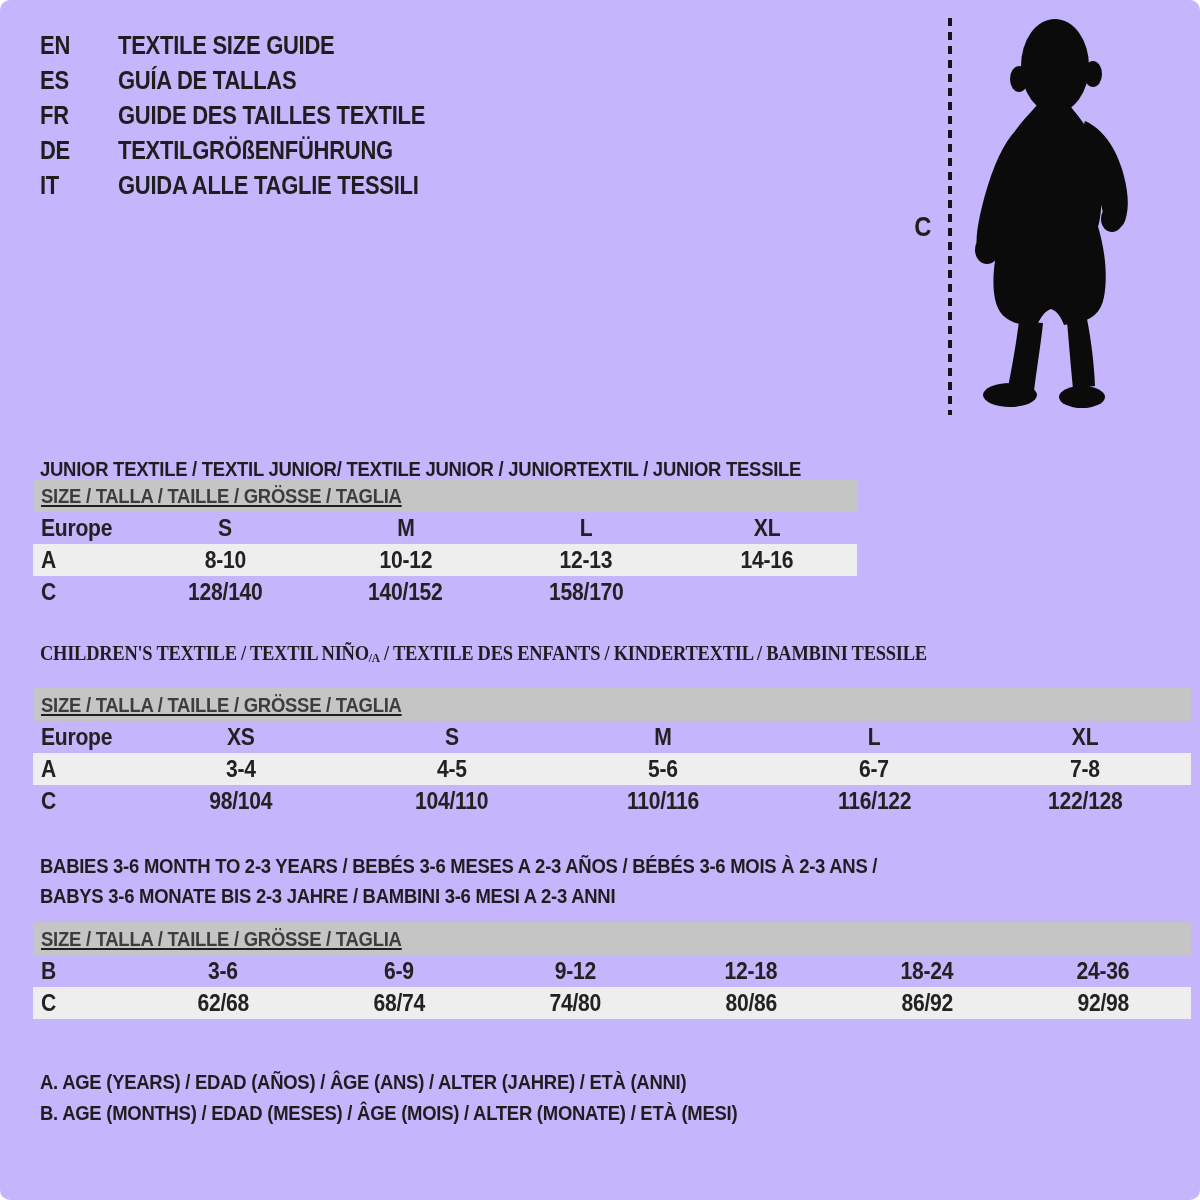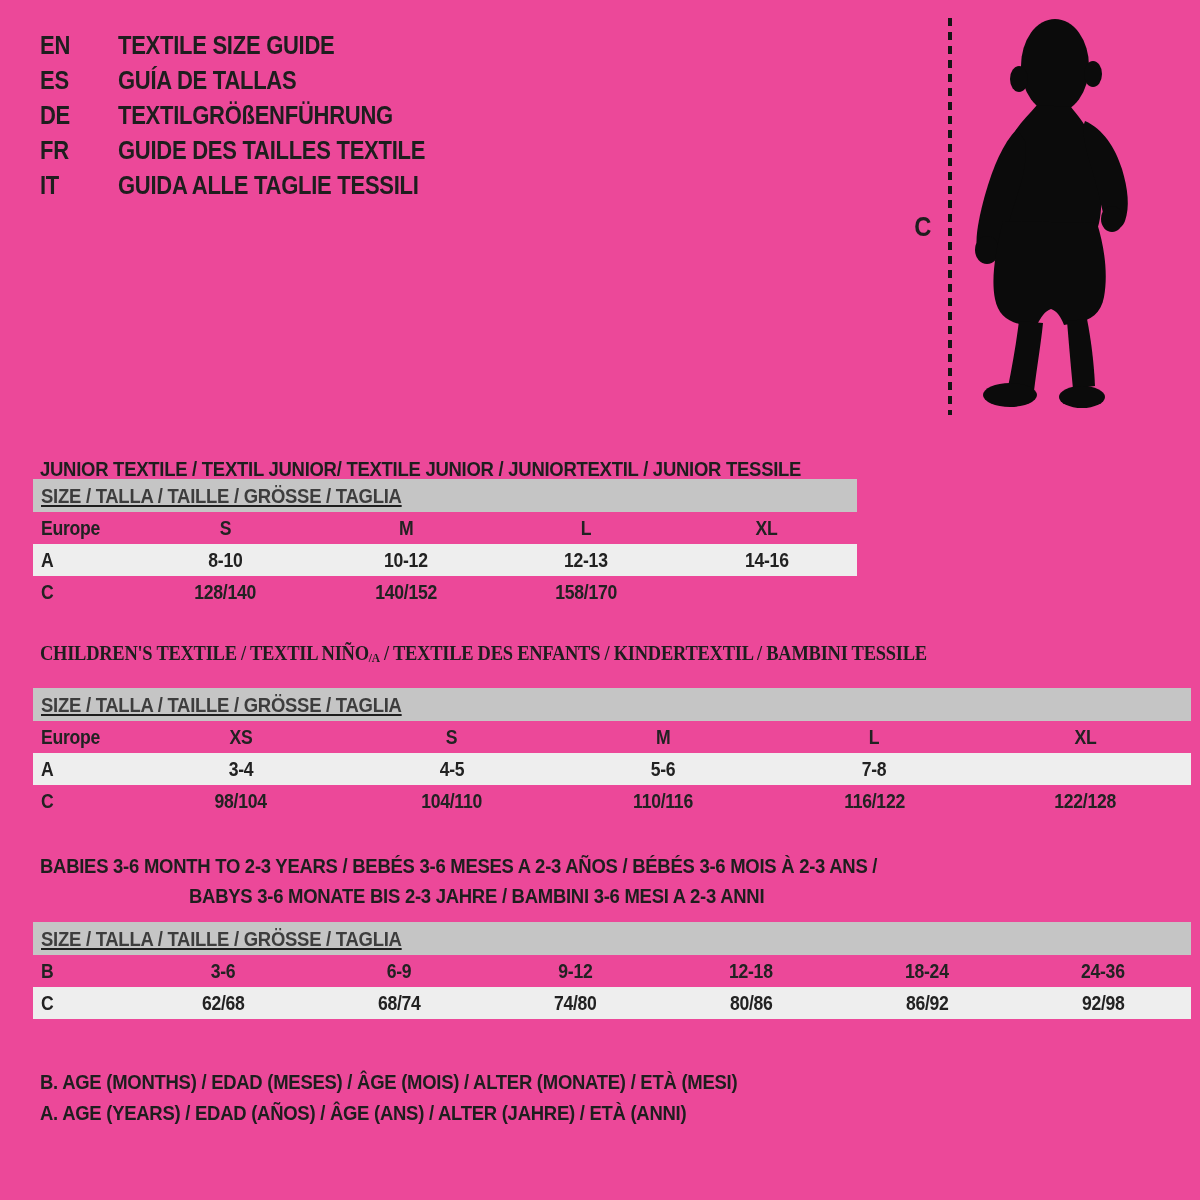--- a/index.html
+++ b/index.html
@@ -1,18 +1,18 @@
 <!DOCTYPE html>
 <html><head>
 <meta charset="utf-8">
 <style>
   html,body{margin:0;padding:0;background:#ffffff;}
   .canvas{
-    position:relative;width:1200px;height:1200px;background:#ec4899;overflow:hidden;
-    font-family:"Liberation Sans", sans-serif;color:#1e1e1e;
+    position:relative;width:1200px;height:1200px;background:#c4b5fd;overflow:hidden;
+    font-family:"Liberation Sans", sans-serif;color:#1e1e1e;border-radius:10px;
   }
   
   .cx{display:inline-block;transform:scaleX(0.88);transform-origin:center center;white-space:nowrap;letter-spacing:-0.3px;}
   .cxl{transform-origin:left center;}
 
   
   .lang-list{position:absolute;left:40px;top:28px;}
   .lang-row{display:grid;grid-template-columns:78px auto;height:35px;align-items:center;}
   .lang-row span{font-size:25px;font-weight:700;}
 
@@ -32,21 +32,21 @@
 
   
   .table{position:absolute;left:33px;}
   .table.junior{width:824px;--cols:102px repeat(4,1fr);}
   .table.children{width:1158px;--cols:102px repeat(5,1fr);}
   .table.babies{width:1158px;--cols:102px repeat(6,1fr);}
   .size-bar{height:33px;background:#c5c5c5;display:flex;align-items:center;padding-left:8px;box-sizing:border-box;text-decoration:underline;}
   .size-bar span{font-size:21px;font-weight:700;color:#3d3d3d;}
   .row{display:grid;grid-template-columns:var(--cols);height:32px;}
   .row.shade{background:#eeeeee;}
-  .cell{display:flex;align-items:center;justify-content:center;font-size:20px;font-weight:700;color:#222;}
+  .cell{display:flex;align-items:center;justify-content:center;font-size:24px;font-weight:700;color:#222;}
   .cell.label{justify-content:flex-start;padding-left:8px;}
 
   
   .legend{position:absolute;left:40px;top:1066px;}
   .legend div{height:31px;display:flex;align-items:center;}
   .legend span{font-size:21px;font-weight:700;}
 </style>
 </head>
 <body>
 
@@ -55,26 +55,26 @@
   <section class="lang-list">
     <div class="lang-row">
       <span class="cx cxl">EN</span>
       <span class="cx cxl">TEXTILE SIZE GUIDE</span>
     </div>
     <div class="lang-row">
       <span class="cx cxl">ES</span>
       <span class="cx cxl">GUÍA DE TALLAS</span>
     </div>
     <div class="lang-row">
+      <span class="cx cxl">FR</span>
+      <span class="cx cxl">GUIDE DES TAILLES TEXTILE</span>
+    </div>
+    <div class="lang-row">
       <span class="cx cxl">DE</span>
       <span class="cx cxl">TEXTILGRÖßENFÜHRUNG</span>
-    </div>
-    <div class="lang-row">
-      <span class="cx cxl">FR</span>
-      <span class="cx cxl">GUIDE DES TAILLES TEXTILE</span>
     </div>
     <div class="lang-row">
       <span class="cx cxl">IT</span>
       <span class="cx cxl">GUIDA ALLE TAGLIE TESSILI</span>
     </div>
   </section>
 
   <div class="figure">
     <span class="measure-c cx">C</span>
     <div class="dashed-line"></div>
@@ -188,20 +188,23 @@
       <div class="cell">
           <span class="cx">3-4</span>
         </div>
       <div class="cell">
           <span class="cx">4-5</span>
         </div>
       <div class="cell">
           <span class="cx">5-6</span>
         </div>
       <div class="cell">
+          <span class="cx">6-7</span>
+        </div>
+      <div class="cell">
           <span class="cx">7-8</span>
         </div>
     </div>
     <div class="row">
       <div class="cell label">
           <span class="cx cxl">C</span>
         </div>
       <div class="cell">
           <span class="cx">98/104</span>
         </div>
@@ -213,21 +216,21 @@
         </div>
       <div class="cell">
           <span class="cx">116/122</span>
         </div>
       <div class="cell">
           <span class="cx">122/128</span>
         </div>
     </div>
   </div>
 
-  <h2 class="sec-title babies-title" style="top:851px;text-align:center;">
+  <h2 class="sec-title babies-title" style="top:851px;">
     <span class="cx cxl">BABIES 3-6 MONTH TO 2-3 YEARS / BEBÉS 3-6 MESES A 2-3 AÑOS / BÉBÉS 3-6 MOIS À 2-3 ANS /</span><br>
     <span class="cx cxl">BABYS 3-6 MONATE BIS 2-3 JAHRE / BAMBINI 3-6 MESI A 2-3 ANNI</span>
   </h2>
   <div class="table babies" style="top:922px;">
     <div class="size-bar">
       <span class="cx cxl">SIZE / TALLA / TAILLE / GRÖSSE / TAGLIA</span>
     </div>
     <div class="row">
       <div class="cell label">
           <span class="cx cxl">B</span>
@@ -271,20 +274,20 @@
           <span class="cx">86/92</span>
         </div>
       <div class="cell">
           <span class="cx">92/98</span>
         </div>
     </div>
   </div>
 
   <div class="legend">
     <div>
+        <span class="cx cxl">A. AGE (YEARS) / EDAD (AÑOS) / ÂGE (ANS) / ALTER (JAHRE) / ETÀ (ANNI)</span>
+      </div>
+    <div>
         <span class="cx cxl">B. AGE (MONTHS) / EDAD (MESES) / ÂGE (MOIS) / ALTER (MONATE) / ETÀ (MESI)</span>
       </div>
-    <div>
-        <span class="cx cxl">A. AGE (YEARS) / EDAD (AÑOS) / ÂGE (ANS) / ALTER (JAHRE) / ETÀ (ANNI)</span>
-      </div>
   </div>
 
 </div>
 
 </body></html>

